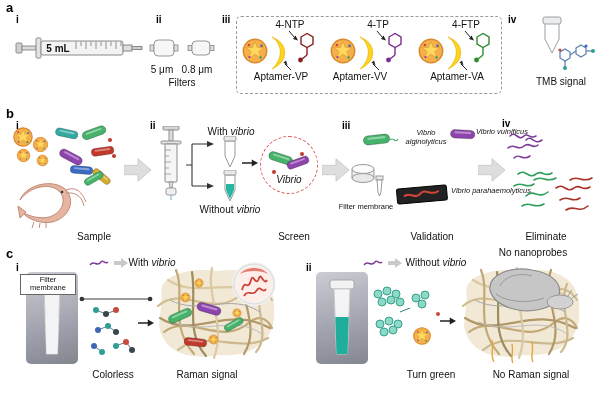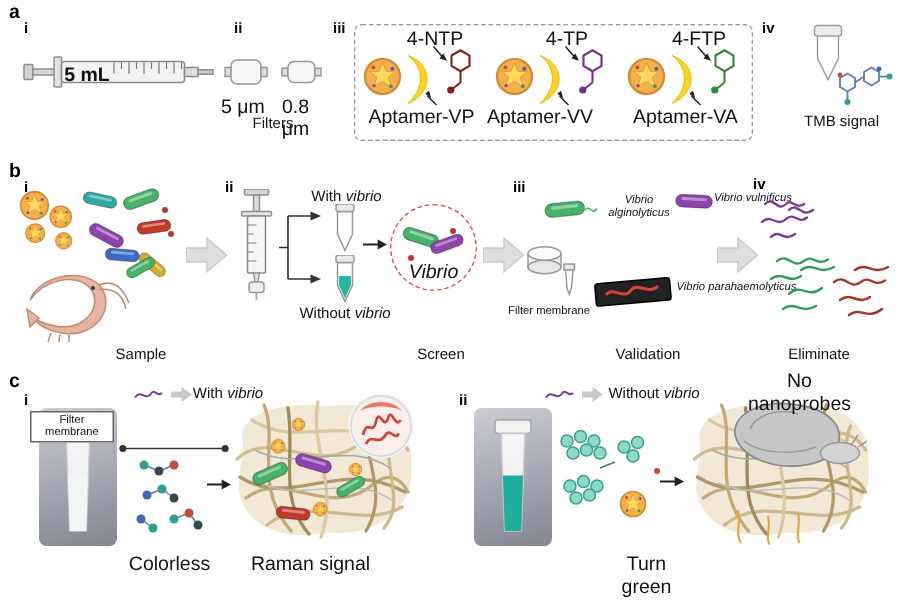--- a/index.html
+++ b/index.html
@@ -1,18 +1,18 @@
 <!DOCTYPE html>
 <html><head>
 <meta charset="utf-8">
 <style>
   *{margin:0;padding:0;box-sizing:border-box}
   body{background:#fff}
   #fig{position:relative;width:600px;height:400px;background:#fff;font-family:"Liberation Sans",sans-serif;overflow:hidden}
-  .t{position:absolute;font-size:13px;line-height:1.15;text-align:center;color:#111}
+  .t{position:absolute;font-size:10px;line-height:1.15;text-align:center;color:#111}
   .t7{font-size:7.5px}
   .t9{font-size:10px}
   .plab{position:absolute;font-size:13px;font-weight:700;color:#000}
   .rlab{position:absolute;font-size:10px;font-weight:700;color:#000}
   .it{font-style:italic}
   .g{position:absolute}
   .dashbox{position:absolute;border:1.5px dashed #9a9a9a;border-radius:5px}
   .dashcirc{position:absolute;border:1.5px dashed #e05252;border-radius:50%}
   .photo{position:absolute;width:52px;height:92px;border-radius:5px;background:linear-gradient(165deg,#cbccd4 0%,#9fa1ac 60%,#83858f 100%)}
   .labelbox{position:absolute;background:#fff;border:1px solid #666;text-align:center;font-size:7.5px;line-height:1.1;padding:1px 2px;color:#111}
@@ -479,14 +479,15 @@
       <line x1="116" y1="34" x2="120" y2="28" stroke="#9a9a9a"></line>
         <line x1="120" y1="36" x2="126" y2="32" stroke="#9a9a9a"></line>
     </g>
     <g stroke="#e8a33c" stroke-width="1.4" fill="none">
       <path d="M40,78 C42,88 38,94 42,100"></path>
         <path d="M60,82 C62,90 58,96 61,101"></path>
         <path d="M80,80 C82,88 78,95 81,100"></path>
     </g>
   </svg>
   <span class="t" style="left:490px;top:247px;width:86px">No nanoprobes</span>
+  <span class="t" style="left:478px;top:369px;width:106px">No Raman signal</span>
 
 </div>
 
 </body></html>

